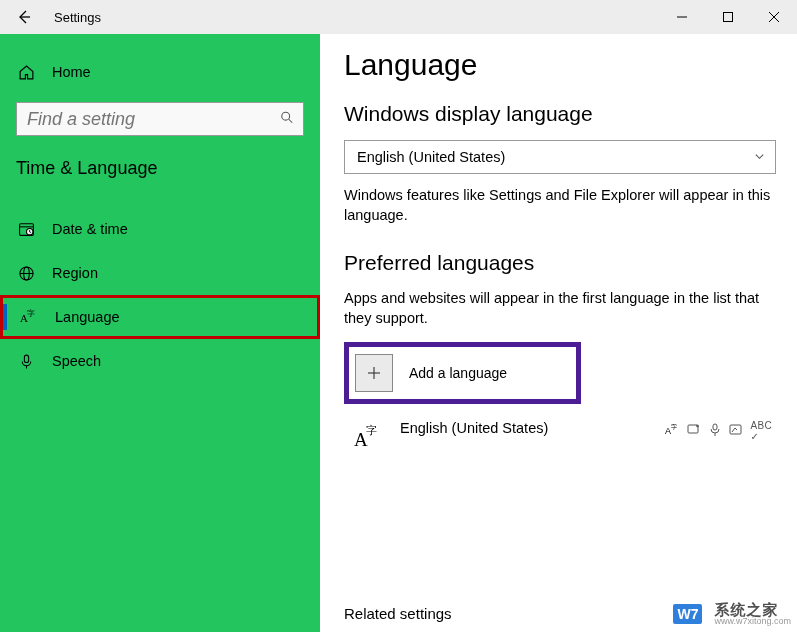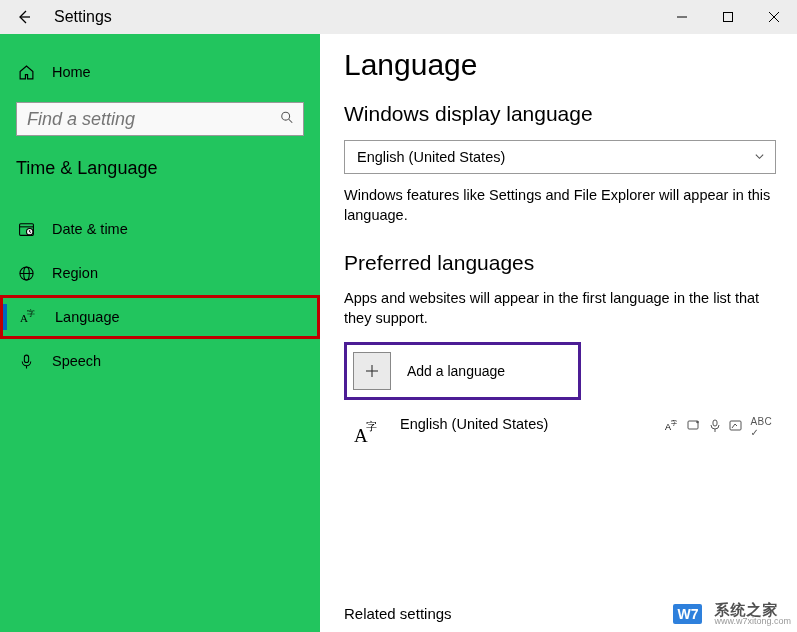--- a/index.html
+++ b/index.html
@@ -23,21 +23,21 @@
     position: relative;
   }
   .titlebar .back {
     width: 48px;
     height: 34px;
     display: flex;
     align-items: center;
     justify-content: center;
   }
   .titlebar .title {
-    font-size: 16px;
+    font-size: 13px;
     color: #000;
     margin-left: 6px;
   }
   .win-controls {
     position: absolute;
     right: 0;
     top: 0;
     height: 34px;
     display: flex;
   }
@@ -158,21 +158,21 @@
   }
   .desc {
     font-size: 14.5px;
     line-height: 1.35;
     max-width: 430px;
     color: #000;
     margin-bottom: 26px;
   }
 
   .add-lang-outer {
-    border: 3px solid #4c1d95;
+    border: 5px solid #4c1d95;
     width: 237px;
     margin-bottom: 8px;
   }
   .add-lang {
     display: flex;
     align-items: center;
     gap: 16px;
     padding: 6px;
     height: 52px;
   }

